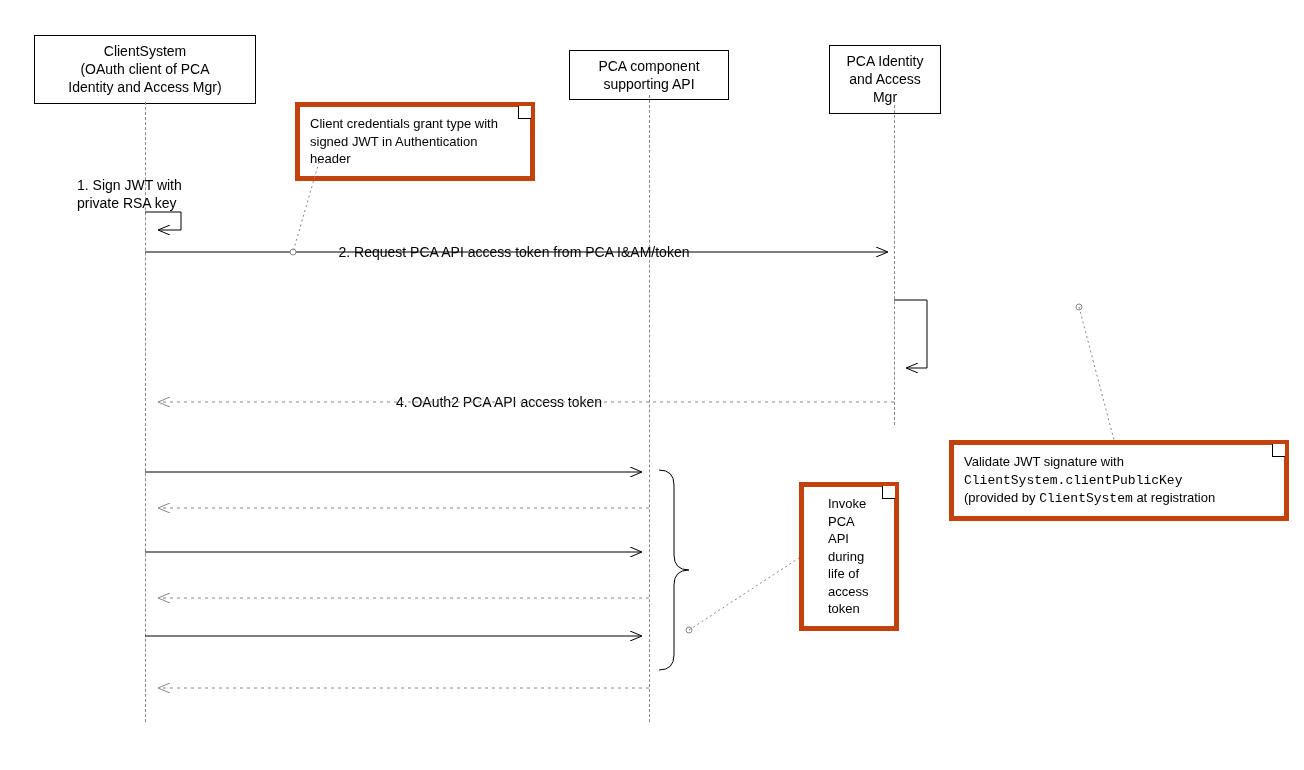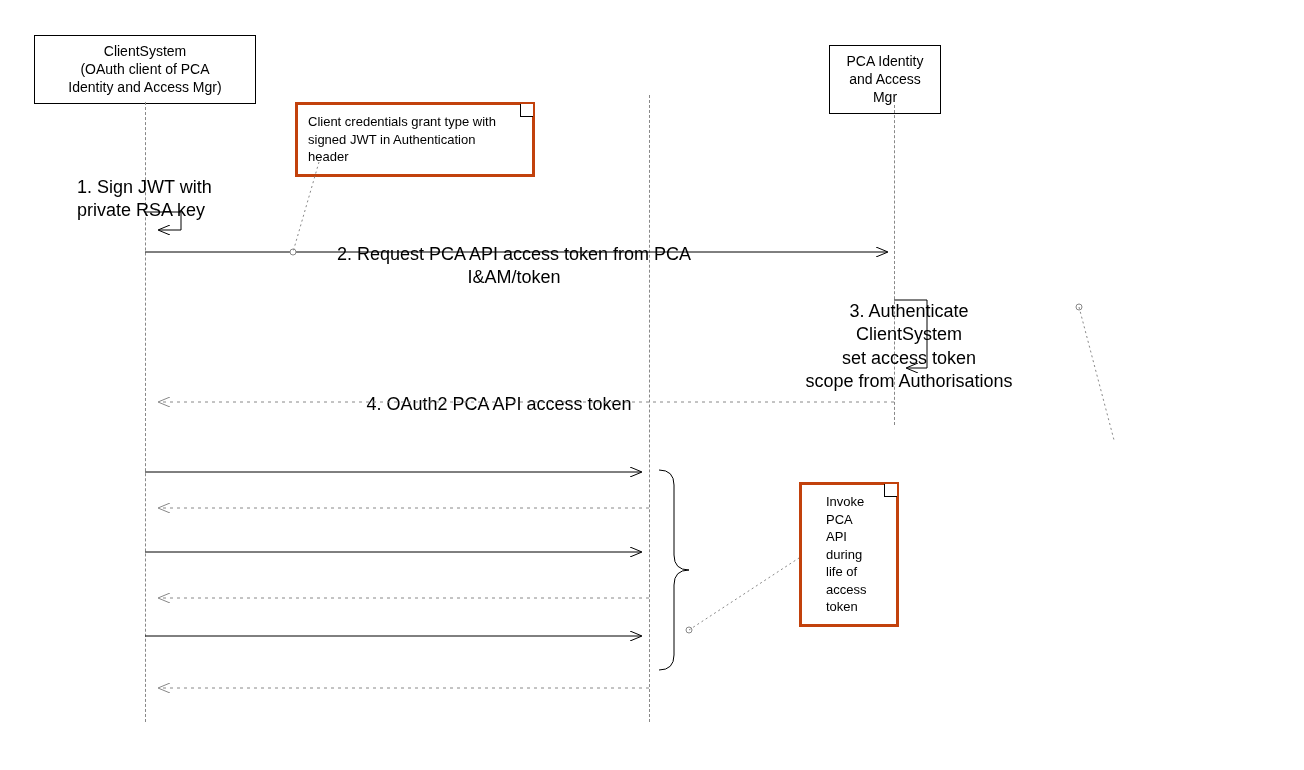--- a/index.html
+++ b/index.html
@@ -24,83 +24,88 @@
     text-align: center;
     line-height: 1.3;
     box-sizing: border-box;
   }
   .lifeline {
     position: absolute;
     border-left: 1px dashed #888;
   }
   .note {
     position: absolute;
-    border: 3px solid #c2410c;
+    border: 5px solid #c2410c;
     background: #fff;
     padding: 8px 10px;
     font-size: 13px;
     line-height: 1.35;
     box-sizing: border-box;
   }
   .note::after {
     content: "";
     position: absolute;
     top: -1px;
     right: -1px;
     width: 12px;
     height: 12px;
     border-left: 1px solid #000;
     border-bottom: 1px solid #000;
     background: #fff;
   }
   .label {
     position: absolute;
-    font-size: 18px;
+    font-size: 14px;
     text-align: center;
     line-height: 1.3;
   }
   .mono {
     font-family: "Courier New", monospace;
   }
   svg { overflow: visible; }
 </style>
 </head>
 <body>
 
 <div class="canvas">
 
   <div class="participant" style="left:25px; top:35px; width:222px;">
     <span>ClientSystem<br>(OAuth client of PCA<br>Identity and Access Mgr)</span>
   </div>
 
+  <div class="participant" style="left:560px; top:50px; width:160px;">
+    <span>PCA component<br>supporting API</span>
+  </div>
 
   <div class="participant" style="left:820px; top:45px; width:112px;">
     <span>PCA Identity<br>and Access<br>Mgr</span>
   </div>
 
   <div class="lifeline" style="left:136px; top:102px; height:620px;"></div>
   <div class="lifeline" style="left:640px; top:95px; height:627px;"></div>
   <div class="lifeline" style="left:885px; top:105px; height:320px;"></div>
 
   <div class="note" style="left:286px; top:102px; width:240px;">
     <span>Client credentials grant type with<br>signed JWT in Authentication<br>header</span>
   </div>
 
   <div class="label" style="left:68px; top:176px; width:135px; text-align:left;">1. Sign JWT with<br>private RSA key</div>
 
   <div class="label" style="left:305px; top:243px; width:400px;">2. Request PCA API access token from PCA I&amp;AM/token</div>
 
-  <div class="label" style="left:790px; top:300px; width:220px;">3. Authenticate ClientSystem<br>set access token<br>scope from Authorisations</div>
 
   <div class="label" style="left:340px; top:393px; width:300px;">4. OAuth2 PCA API access token</div>
 
   <div class="note" style="left:790px; top:482px; width:100px;padding-left:24px;">
     <span>Invoke PCA<br>API during<br>life of access<br>token</span>
   </div>
 
+  <div class="note" style="left:940px; top:440px; width:340px;">
+    <span>Validate JWT signature with<br></span><span class="mono">ClientSystem.clientPublicKey</span><span><br>(provided by </span><span class="mono">ClientSystem</span><span> at registration</span>
+  </div>
 
   <svg width="1304" height="770" style="position:absolute; left:0; top:0; pointer-events:none;">
     <defs>
       <marker id="arrow-solid" markerWidth="12" markerHeight="10" refX="11" refY="5" orient="auto">
         <path d="M0,0 L12,5 L0,10" fill="none" stroke="#000" stroke-width="1"></path>
       </marker>
       <marker id="arrow-open" markerWidth="12" markerHeight="10" refX="11" refY="5" orient="auto">
         <path d="M0,0 L12,5 L0,10" fill="none" stroke="#888" stroke-width="1"></path>
       </marker>
     </defs>

